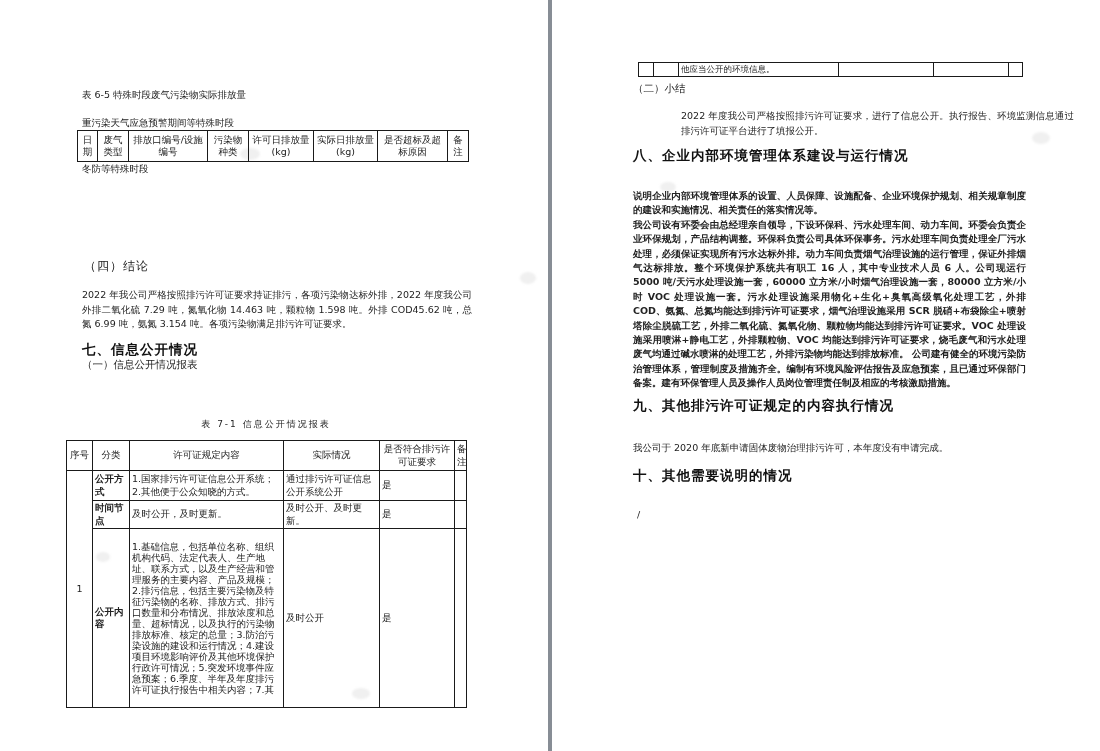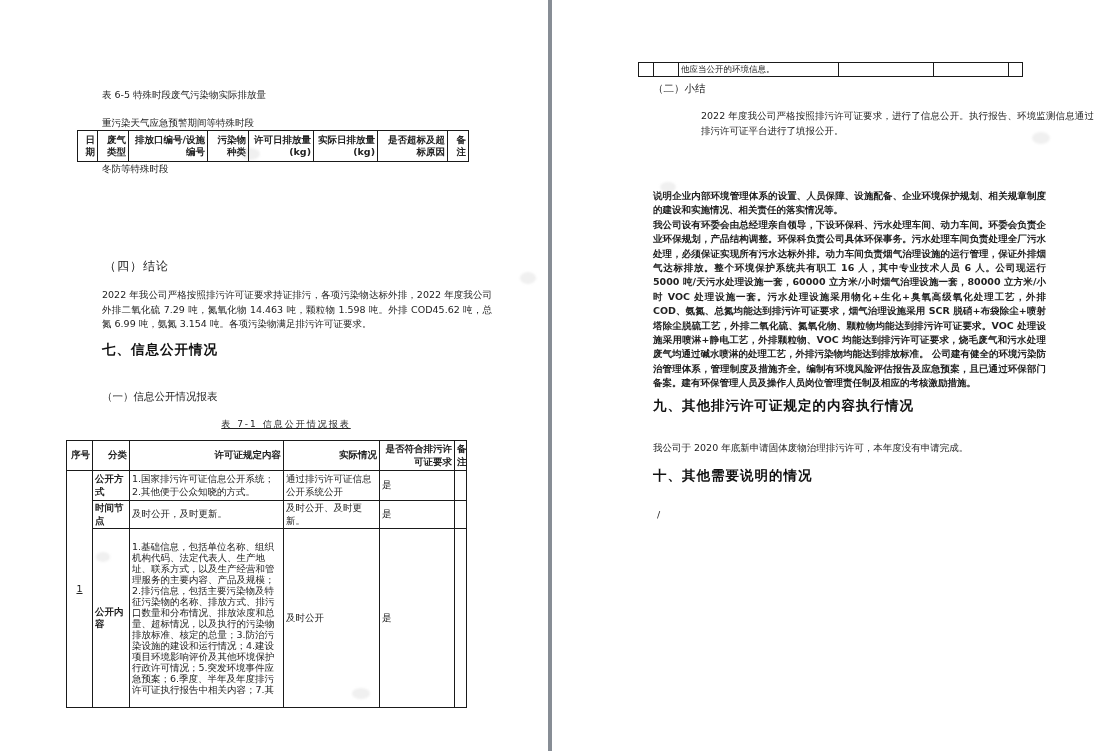--- a/index.html
+++ b/index.html
@@ -2,31 +2,31 @@
 <html><head>
 <meta charset="utf-8">
 <style>
   html,body{margin:0;padding:0;background:#ffffff;}
   body{font-family:"DejaVu Sans",sans-serif;color:#1c1c1c;}
   .canvas{position:relative;width:1100px;height:751px;background:#fdfdfd;overflow:hidden;}
   .page{position:absolute;top:0;height:751px;background:#ffffff;}
   .page-left{left:0;width:548px;}
   .page-right{left:552px;width:548px;}
   .divider{position:absolute;top:0;left:548px;width:4px;height:751px;background:#878d95;}
-  .abs{position:absolute;padding-left:20px;}
+  .abs{position:absolute;}
   .cap{font-size:9.5px;color:#222;}
   .body-txt{font-size:9.5px;line-height:14.5px;color:#222;text-align:justify;}
   .h-big{font-size:13.5px;font-weight:bold;color:#111;letter-spacing:1px;}
   .h-mid{font-size:12px;color:#222;letter-spacing:1px;}
   .h-sub{font-size:10.5px;color:#222;}
   table{border-collapse:collapse;table-layout:fixed;}
   td,th{border:1px solid #1a1a1a;font-size:9.5px;line-height:12.5px;padding:1px 2px;overflow:hidden;color:#222;}
-  th{font-weight:bold;text-align:right;vertical-align:middle;}
+  th{font-weight:normal;text-align:center;vertical-align:middle;}
   td{vertical-align:middle;text-align:left;}
-  .t-center{text-align:center;text-decoration:underline;}
+  .t-center{text-align:center;}
   .pre{white-space:pre-line;}
   .frag td{font-size:8.5px;line-height:11px;padding:0 2px;}
   .caption-71{letter-spacing:2px;}
   .blotch{position:absolute;background:#f0f0f0;border-radius:50%;filter:blur(1px);}
 </style>
 </head>
 <body>
 
 <div class="canvas">
 
@@ -74,21 +74,21 @@
 
   <div class="abs cap" style="left:82px;top:163px;">冬防等特殊时段</div>
 
 
   <div class="abs h-mid" style="left:84px;top:258px;">（四）结论</div>
 
   <div class="abs body-txt" style="left:82px;top:288px;width:390px;">2022 年我公司严格按照排污许可证要求持证排污，各项污染物达标外排，2022 年度我公司外排二氧化硫 7.29 吨，氮氧化物 14.463 吨，颗粒物 1.598 吨。外排 COD45.62 吨，总氮 6.99 吨，氨氮 3.154 吨。各项污染物满足排污许可证要求。</div>
 
   <div class="abs h-big" style="left:82px;top:341px;">七、信息公开情况</div>
 
-  <div class="abs h-sub" style="left:82px;top:390px;">（一）信息公开情况报表</div>
+  <div class="abs h-sub" style="left:82px;top:358px;">（一）信息公开情况报表</div>
 
   <div class="abs cap caption-71 t-center" style="left:66px;top:418px;width:400px;font-size:9px;">表 7-1 信息公开情况报表</div>
 
   <table class="abs" style="left:66px;top:440px;width:400px;">
     <colgroup>
       <col style="width:26px">
         <col style="width:37px">
         <col style="width:154px">
       <col style="width:96px">
         <col style="width:75px">
@@ -147,20 +147,21 @@
       <td></td>
       <td></td>
     </tr>
   </tbody>
     </table>
 
   <div class="abs h-sub" style="left:633px;top:82px;">（二）小结</div>
 
   <div class="abs body-txt" style="left:633px;top:109px;width:393px;margin-left:48px;">2022 年度我公司严格按照排污许可证要求，进行了信息公开。执行报告、环境监测信息通过排污许可证平台进行了填报公开。</div>
 
+  <div class="abs h-big" style="left:633px;top:147px;">八、企业内部环境管理体系建设与运行情况</div>
 
   <div class="abs" style="left:633px;top:189px;width:393px;font-weight:bold;">
     <div class="body-txt" style="line-height:14.4px;">说明企业内部环境管理体系的设置、人员保障、设施配备、企业环境保护规划、相关规章制度的建设和实施情况、相关责任的落实情况等。</div>
     <div class="body-txt" style="line-height:14.4px;">我公司设有环委会由总经理亲自领导，下设环保科、污水处理车间、动力车间。环委会负责企业环保规划，产品结构调整。环保科负责公司具体环保事务。污水处理车间负责处理全厂污水处理，必须保证实现所有污水达标外排。动力车间负责烟气治理设施的运行管理，保证外排烟气达标排放。整个环境保护系统共有职工 16 人，其中专业技术人员 6 人。公司现运行 5000 吨/天污水处理设施一套，60000 立方米/小时烟气治理设施一套，80000 立方米/小时 VOC 处理设施一套。污水处理设施采用物化+生化+臭氧高级氧化处理工艺，外排 COD、氨氮、总氮均能达到排污许可证要求，烟气治理设施采用 SCR 脱硝+布袋除尘+喷射塔除尘脱硫工艺，外排二氧化硫、氮氧化物、颗粒物均能达到排污许可证要求。VOC 处理设施采用喷淋+静电工艺，外排颗粒物、VOC 均能达到排污许可证要求，烧毛废气和污水处理废气均通过碱水喷淋的处理工艺，外排污染物均能达到排放标准。 公司建有健全的环境污染防治管理体系，管理制度及措施齐全。编制有环境风险评估报告及应急预案，且已通过环保部门备案。建有环保管理人员及操作人员岗位管理责任制及相应的考核激励措施。</div>
   </div>
 
   <div class="abs h-big" style="left:633px;top:397px;">九、其他排污许可证规定的内容执行情况</div>
 
   <div class="abs body-txt" style="left:633px;top:441px;width:393px;">我公司于 2020 年底新申请固体废物治理排污许可，本年度没有申请完成。</div>
 

